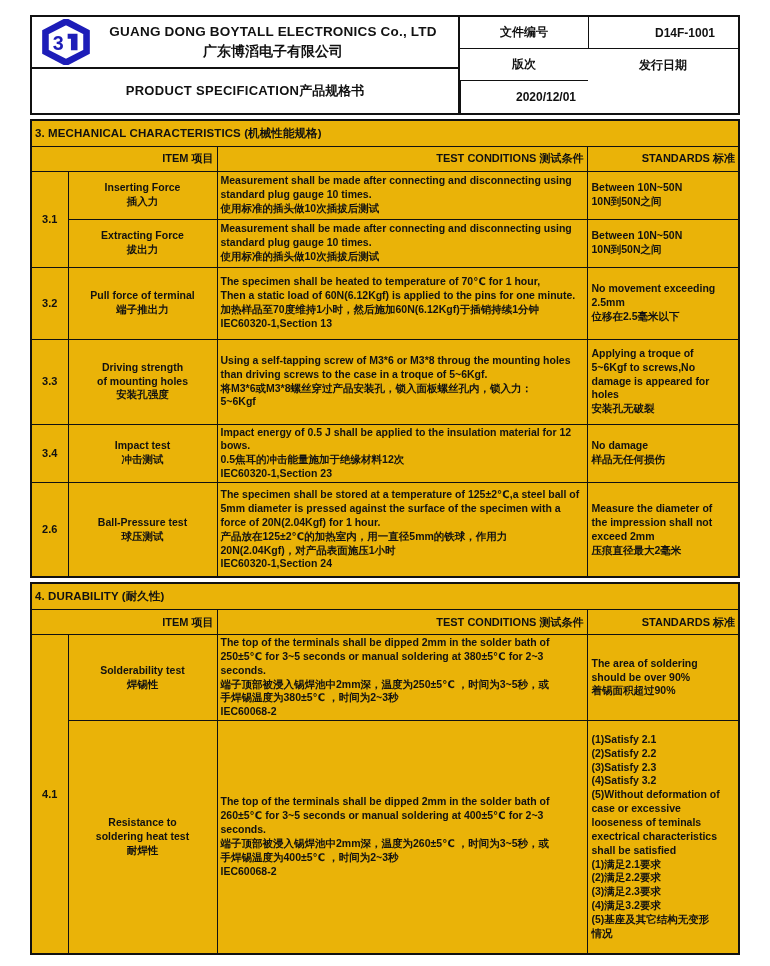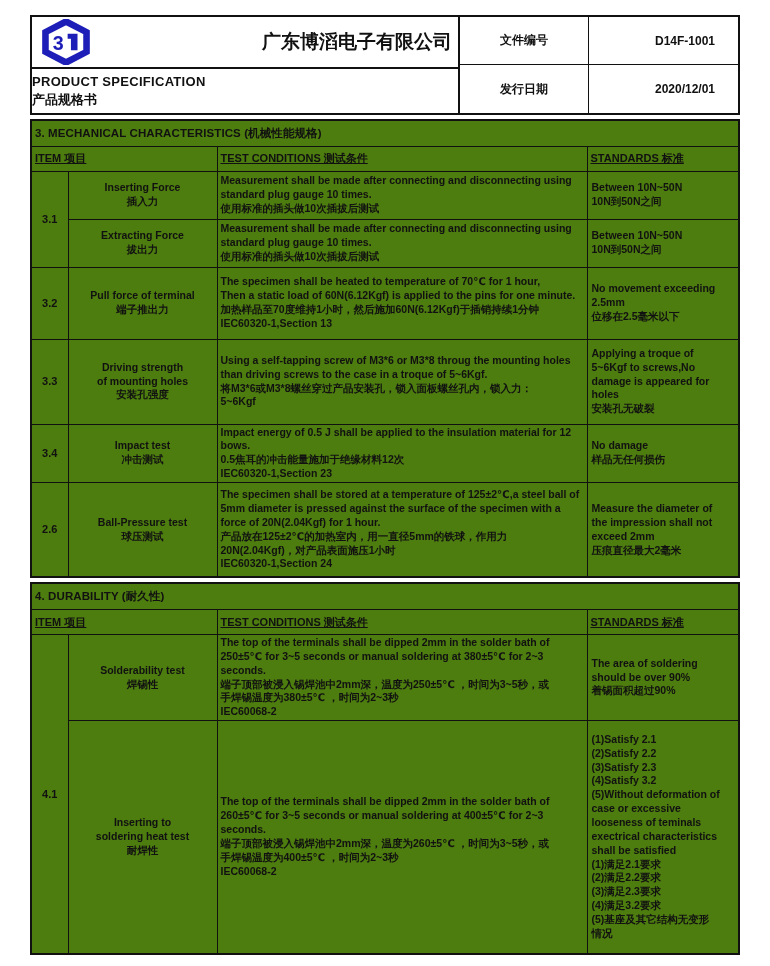--- a/index.html
+++ b/index.html
@@ -11,39 +11,39 @@
   }
   .page { position:absolute; left:30px; top:15px; width:710px; }
 
   
   .hdr { display:flex; border:2.5px solid #111; width:710px; height:100px; background:#fff; }
   .hdr-left { width:426px; display:flex; flex-direction:column; }
   .hdr-company { height:52px; border-bottom:2px solid #111; display:flex; align-items:center; padding:2px 6px; }
   .hdr-logo { flex:0 0 56px; display:flex; align-items:center; justify-content:center; }
   .hdr-names { flex:1; text-align:center; line-height:1.35; }
   .co-en { font-size:13.5px; letter-spacing:.2px; }
-  .co-cn { font-size:19px;text-align:right; }
-  .hdr-prodspec { flex:1; display:flex; flex-direction:column; align-items:flex-start; justify-content:center; line-height:1.4; }
+  .co-cn { font-size:14px; }
+  .hdr-prodspec { flex:1; display:flex; align-items:center; justify-content:center; line-height:1.4; }
   .ps-en { font-size:13px; letter-spacing:.3px; }
   .ps-cn { font-size:13px; }
   .hdr-right { flex:1; display:grid; grid-template-columns:128px 1fr; grid-auto-rows:1fr; border-left:2px solid #111; }
   .hdr-right > div { border-bottom:1.5px solid #111; display:flex; align-items:center; justify-content:center; font-size:12px; }
   .hdr-right > div:nth-last-child(-n+2){ border-bottom:none; }
   .hdr-right > .iv { border-left:1.5px solid #111;padding-left:43px; }
 
   
   table { border-collapse:collapse; width:710px; table-layout:fixed; margin-top:4px; }
   table, td { border:1.5px solid #111; }
   table { border-width:2.5px; }
-  td { background:#4d7c0f; padding:1px 3px; font-size:10.5px; line-height:1.32; vertical-align:middle; }
+  td { background:#eab308; padding:1px 3px; font-size:10.5px; line-height:1.32; vertical-align:middle; }
   tr.title-row td {
     border-left:none; border-right:none; font-size:11.5px; height:26px;
     padding-left:3px; letter-spacing:.1px;
   }
-  tr.head-row td { height:25px; text-align:left; font-size:11px;text-decoration:underline; }
+  tr.head-row td { height:25px; text-align:right; font-size:11px; }
   td.num { text-align:center; font-size:11px; }
   td.item { text-align:center; white-space:pre-line; font-size:10.5px; }
   td.cond { white-space:pre-line; }
   td.std { white-space:pre-line; padding-left:4px; }
   tr.h48 td { height:48px; } tr.h72 td { height:72px; } tr.h85 td { height:85px; }
   tr.h55 td { height:55px; } tr.h95 td { height:95px; } tr.h233 td { height:233px; }
 </style>
 </head>
 <body>
 
@@ -53,31 +53,33 @@
     <div class="hdr-left">
       <div class="hdr-company">
         <div class="hdr-logo">
           <svg width="50" height="46" viewBox="0 0 60 56">
             <polygon points="30,3 55,16 55,40 30,53 5,40 5,16" fill="none" stroke="#1d1db8" stroke-width="8"></polygon>
             <text x="14" y="38" font-size="24" font-family="'Liberation Sans',sans-serif" font-weight="bold" fill="#1d1db8">3</text>
             <polygon points="32,18 44,18 44,38 36,38 36,24 32,24" fill="#1d1db8"></polygon>
           </svg>
         </div>
         <div class="hdr-names">
+          <div class="co-en">GUANG DONG BOYTALL ELECTRONICS Co., LTD</div>
           <div class="co-cn">广东博滔电子有限公司</div>
         </div>
       </div>
       <div class="hdr-prodspec">
         <div class="ps-en">PRODUCT SPECIFICATION</div>
         <div class="ps-cn">产品规格书</div>
       </div>
     </div>
     <div class="hdr-right">
       <div class="il">文件编号</div>
       <div class="iv">D14F-1001</div>
+      <div class="il">版次</div>
       <div class="il">发行日期</div>
       <div class="iv">2020/12/01</div>
     </div>
   </div>
 
   <table>
     <colgroup>
         <col style="width:37px">
         <col style="width:149px">
         <col style="width:370px">
@@ -183,21 +185,21 @@
 焊锡性</td>
       <td class="cond">The top of the terminals shall be dipped 2mm in the solder bath of 250±5℃ for 3~5 seconds or manual soldering at 380±5℃ for 2~3 seconds.
 端子顶部被浸入锡焊池中2mm深，温度为250±5℃ ，时间为3~5秒，或
 手焊锡温度为380±5℃ ，时间为2~3秒
 IEC60068-2</td>
       <td class="std">The area of soldering
 should be over 90%
 着锡面积超过90%</td>
     </tr>
     <tr class="h233">
-      <td class="item">Inserting to
+      <td class="item">Resistance to
 soldering heat test
 耐焊性</td>
       <td class="cond">The top of the terminals shall be dipped 2mm in the solder bath of 260±5℃ for 3~5 seconds or manual soldering at 400±5℃ for 2~3 seconds.
 端子顶部被浸入锡焊池中2mm深，温度为260±5℃ ，时间为3~5秒，或
 手焊锡温度为400±5℃ ，时间为2~3秒
 IEC60068-2</td>
       <td class="std">(1)Satisfy 2.1
 (2)Satisfy 2.2
 (3)Satisfy 2.3
 (4)Satisfy 3.2

